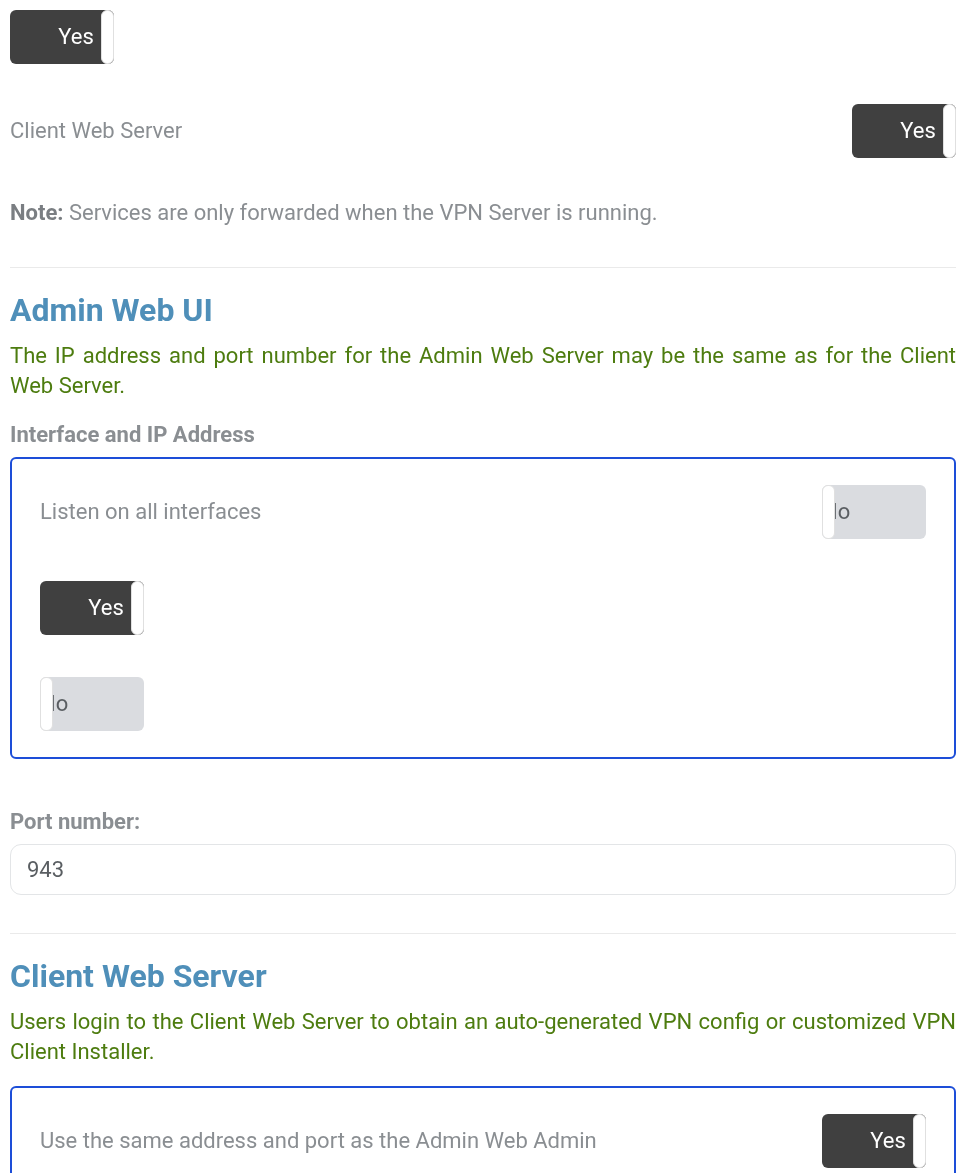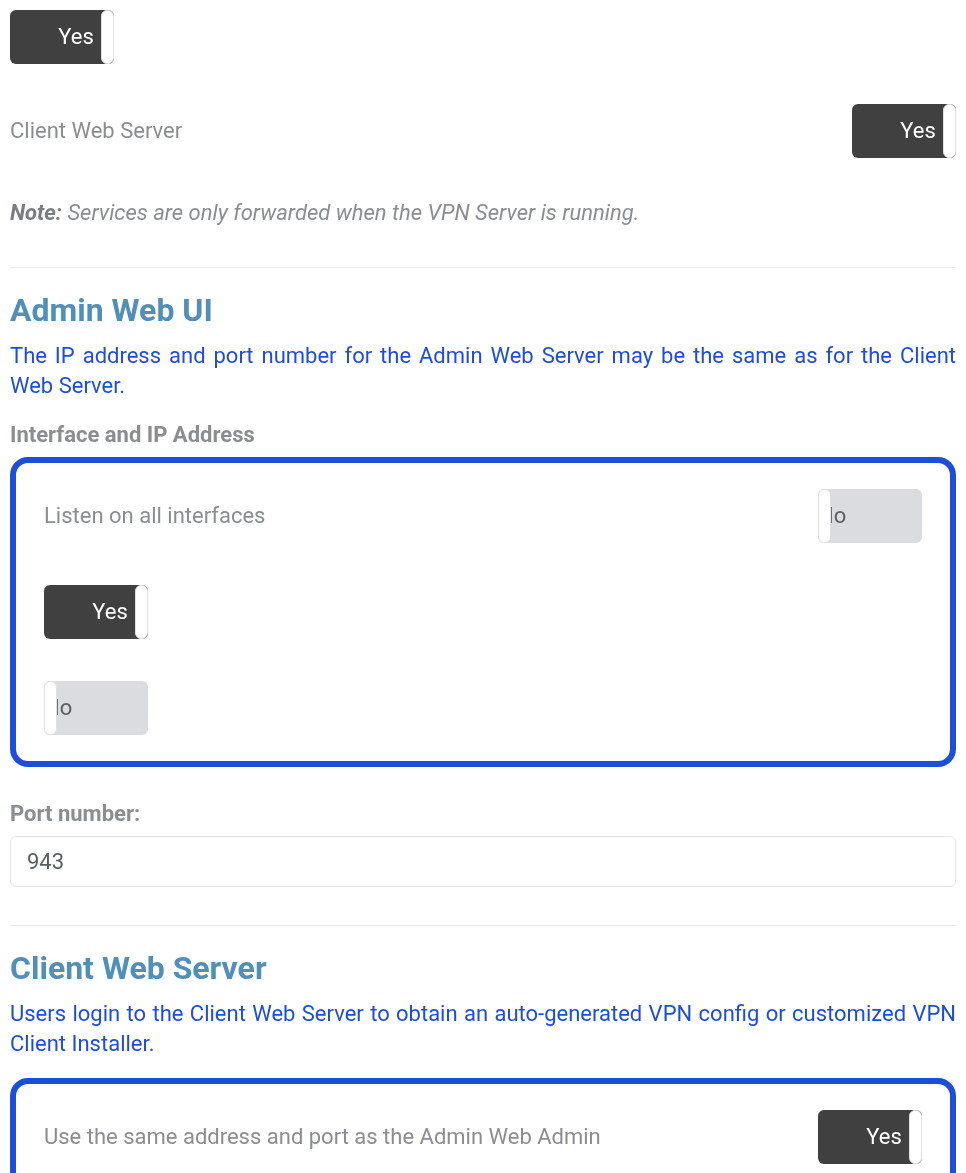--- a/index.html
+++ b/index.html
@@ -65,68 +65,67 @@
     .toggle.yes .handle {
       right: 0;
     }
     .toggle.no .handle {
       left: 0;
     }
     .note-line {
       font-size: 22px;
       color: #8a8e92;
       margin-bottom: 38px;
-      font-style: italic;
     }
     .note-line .bold {
       font-weight: 700;
       color: #7a7e82;
     }
     .divider {
       border: none;
       border-top: 1px solid #eaeaea;
       margin-bottom: 20px;
     }
     .section-title {
       color: #4f8fb9;
       font-size: 32px;
       font-weight: 700;
       margin-bottom: 8px;
     }
     .section-desc {
-      color: #1d4ed8;
+      color: #4d7c0f;
       font-size: 22px;
       margin-bottom: 18px;
       text-align: justify;
     }
     .field-label {
       color: #8a8e92;
       font-size: 22px;
       margin-bottom: 6px;
       font-weight: bold;
     }
     .box {
-      border: 6px solid #1d4ed8;
-      border-radius: 18px;
+      border: 2px solid #1d4ed8;
+      border-radius: 6px;
       padding: 26px 28px;
-      margin-bottom: 32px;
+      margin-bottom: 48px;
     }
     .box .toggle-row {
       margin-bottom: 42px;
     }
     .box .toggle-row:last-child {
       margin-bottom: 0;
     }
     .box .toggle-row .label {
       max-width: 560px;
     }
     .input-field {
       width: 100%;
       border: 1px solid #e3e5e7;
-      border-radius: 6px;
+      border-radius: 11px;
       padding: 12px 16px;
       font-size: 22px;
       color: #5a5e62;
       font-family: inherit;
       outline: none;
       margin-bottom: 38px;
     }
   </style>
 </head>
 <body>

